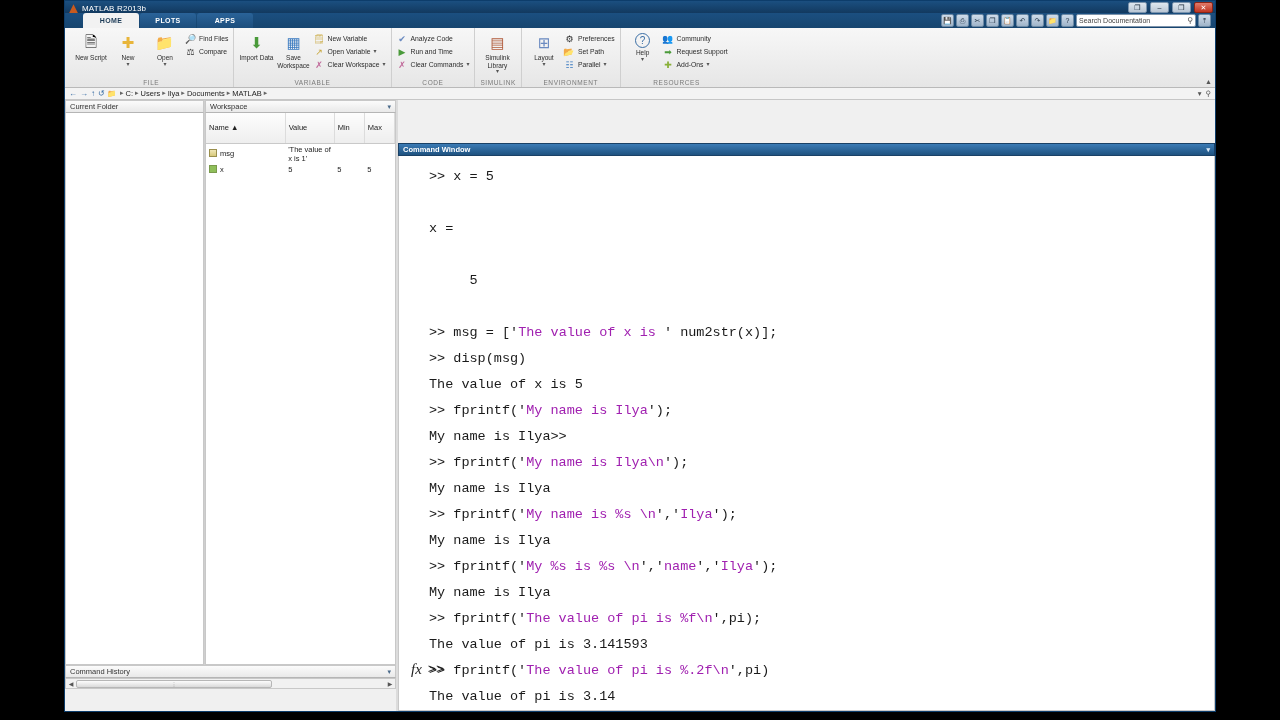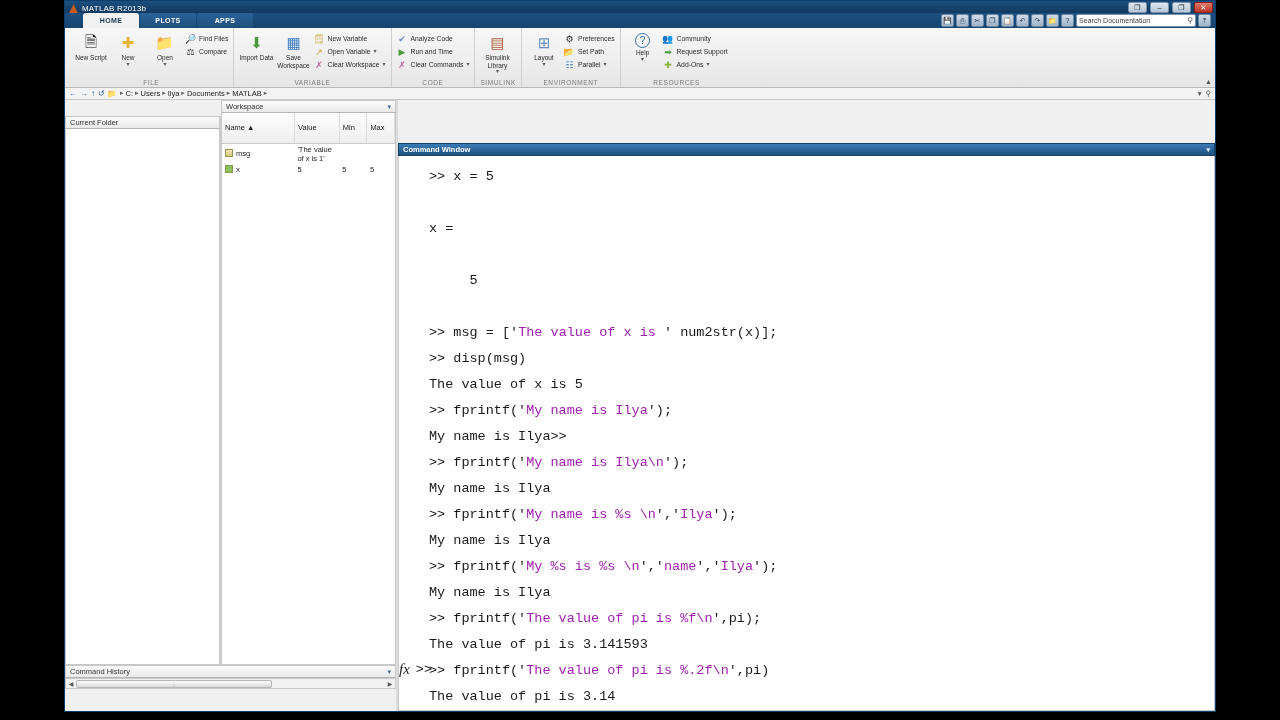--- a/index.html
+++ b/index.html
@@ -107,21 +107,21 @@
   .leftcol { width: 333px; display: flex; flex-direction: column; border-right: 2px solid #dcdcdc; }
   .paneltitlebar {
     height: 13px; display: flex; align-items: center;
     background: linear-gradient(to bottom,#fbfbfb,#e9e9e9);
     border: 1px solid #c8c8c8; border-bottom: 1px solid #b5b5b5;
     font-size: 7.5px; color: #333; padding: 0 4px;
   }
   .paneltitlebar .act { margin-left: auto; font-size: 7px; color: #4a6a8a; }
   .twopane { flex: 1; display: flex; }
   .pane { display: flex; flex-direction: column; }
-  .pane.cf { width: 156px; border-right: 1px solid #cfcfcf; margin-top: 16px; }
+  .pane.cf { width: 140px; border-right: 1px solid #cfcfcf; }
   .pane.ws { flex: 1; }
   .panebody { flex: 1; background: #fff; border: 1px solid #c8c8c8; border-top: none; }
   table.wstable { width: 100%; border-collapse: collapse; font-size: 7.5px; color: #222; }
   table.wstable th {
     background: linear-gradient(to bottom,#fdfdfd,#eeeeee);
     border-bottom: 1px solid #c9c9c9; border-right: 1px solid #dcdcdc;
     font-weight: normal; text-align: left; padding: 1px 3px; height: 30px;
   }
   table.wstable td { padding: 1px 3px; height: 11px; vertical-align: middle; }
   .varicon { display:inline-block; width: 8px; height: 8px; margin-right: 3px; vertical-align: -1px; border: 1px solid #9a8f4d; }
@@ -156,21 +156,21 @@
   .gutter { width: 22px; background: #f2f2f2; border-right: 1px solid #e2e2e2; }
   .console {
     flex: 1; position: relative;
     font-family: "Liberation Mono", monospace;
     font-size: 13.5px; color: #1a1a1a;
     padding: 8px 0 0 8px;
     line-height: 26px;
     white-space: pre;
   }
   .str { color: #a020b0; }
-  .fxrow { position: absolute; left: 0; bottom: 32px; display: flex; align-items: center; gap: 6px; }
+  .fxrow { position: absolute; left: 12px; bottom: 32px; display: flex; align-items: center; gap: 6px; }
   .fx { font-family: "Liberation Serif", serif; font-style: italic; font-size: 15px; color: #222; }
   .cmdprompt { font-family: "Liberation Mono", monospace; font-size: 13.5px; color: #1a1a1a; }
   .vscroll { width: 12px; background: #f4f4f4; border-left: 1px solid #dcdcdc; }
 </style>
 </head>
 <body>
 
 <div id="app">
 
   <div class="titlebar">

